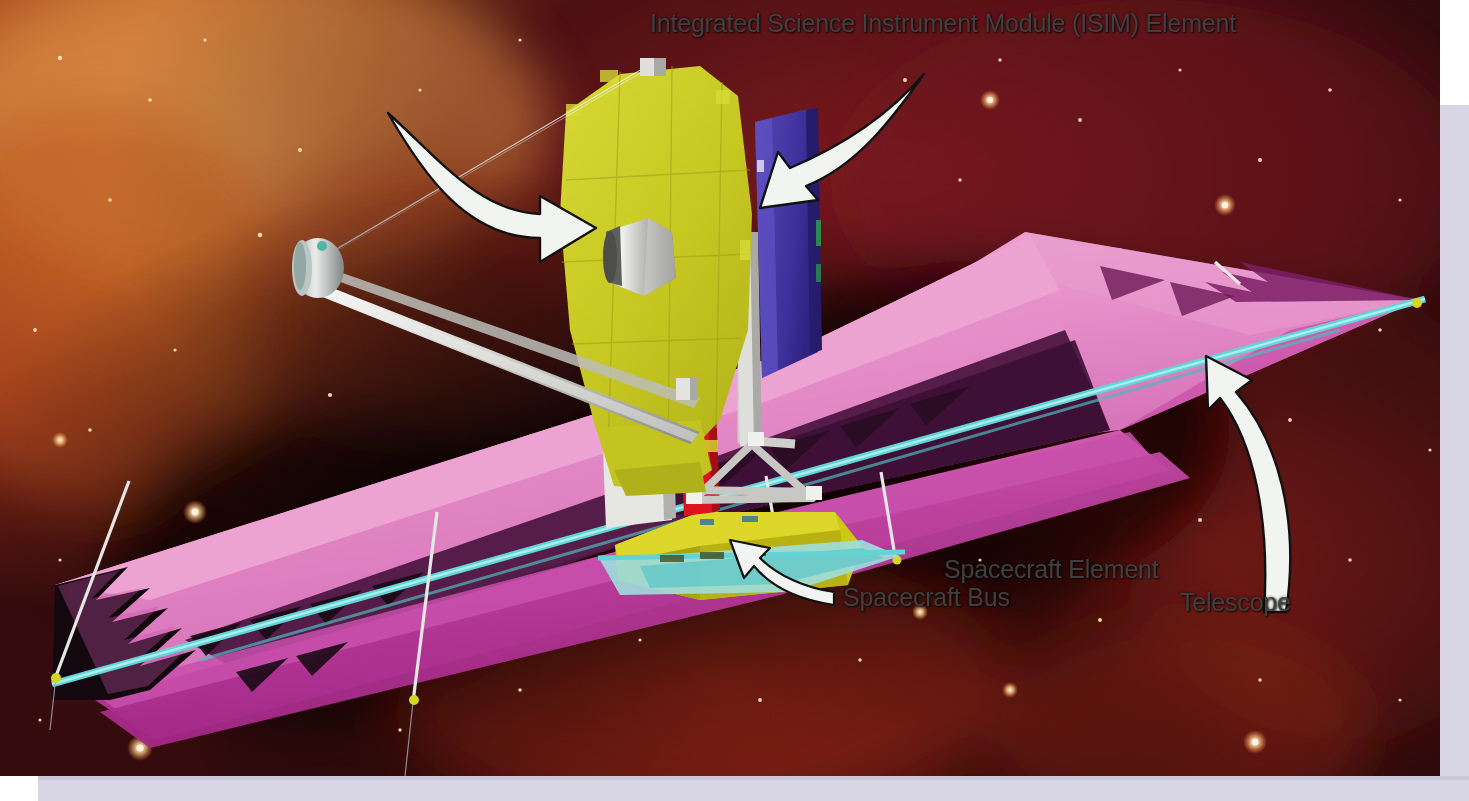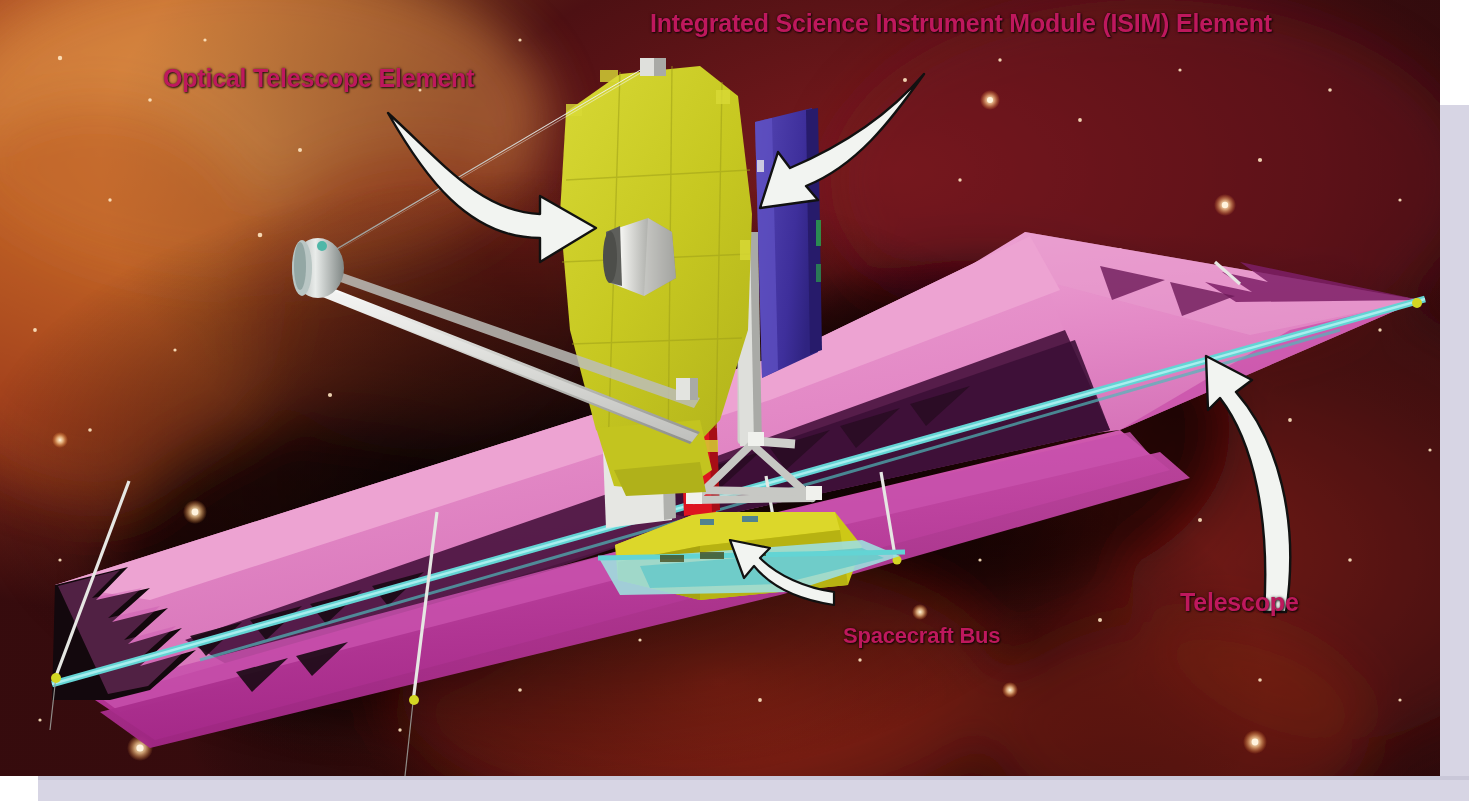--- a/index.html
+++ b/index.html
@@ -10,26 +10,26 @@
   
   #backing-right{position:absolute;left:1404px;top:105px;width:65px;height:696px;background:#d7d5e4;}
   #backing-bottom{position:absolute;left:38px;top:776px;width:1431px;height:25px;background:#d7d5e4;}
   #backing-bottom-shade{position:absolute;left:38px;top:776px;width:1431px;height:4px;background:#c9c7d8;}
 
   
   #illus{position:absolute;left:0;top:0;width:1440px;height:776px;overflow:hidden;background:#120607;}
   #illus svg{display:block;}
 
   
-  .lbl{position:absolute;color:#be185d;font-weight:bold;letter-spacing:-0.2px;
+  .lbl{position:absolute;color:#404040;font-weight:normal;letter-spacing:-0.2px;
        text-shadow:0 0 3px rgba(0,0,0,.55), 1px 1px 2px rgba(0,0,0,.75);white-space:nowrap;}
   #lbl-isim{left:650px;top:9px;font-size:25px;}
   #lbl-ote{left:163px;top:64px;font-size:25px;}
   #lbl-sce{left:944px;top:555px;font-size:25px;}
-  #lbl-scb{left:843px;top:623px;font-size:22px;}
+  #lbl-scb{left:843px;top:583px;font-size:25px;}
   #lbl-ss{left:1180px;top:588px;font-size:25px;}
 </style>
 </head>
 <body>
 
 <div id="page">
 
   <div id="backing-right"></div>
   <div id="backing-bottom"></div>
   <div id="backing-bottom-shade"></div>
@@ -420,17 +420,17 @@
 
         <g>
           <path d="M 834,605 C 800,600 772,588 754,566 L 744,578 L 730,540 L 770,548 L 760,558
                    C 778,576 806,588 834,592 Z" fill="#f2f4f1" stroke="#111111" stroke-width="2.2" stroke-linejoin="round"></path>
         </g>
       </g>
     </svg>
   </div>
 
   <div class="lbl" id="lbl-isim">Integrated Science Instrument Module (ISIM) Element</div>
-  <div class="lbl" id="lbl-ote">Optical Telescope Element</div>
+  <div class="lbl" id="lbl-sce">Spacecraft Element</div>
   <div class="lbl" id="lbl-scb">Spacecraft Bus</div>
   <div class="lbl" id="lbl-ss">Telescope</div>
 
 </div>
 
 </body></html>

